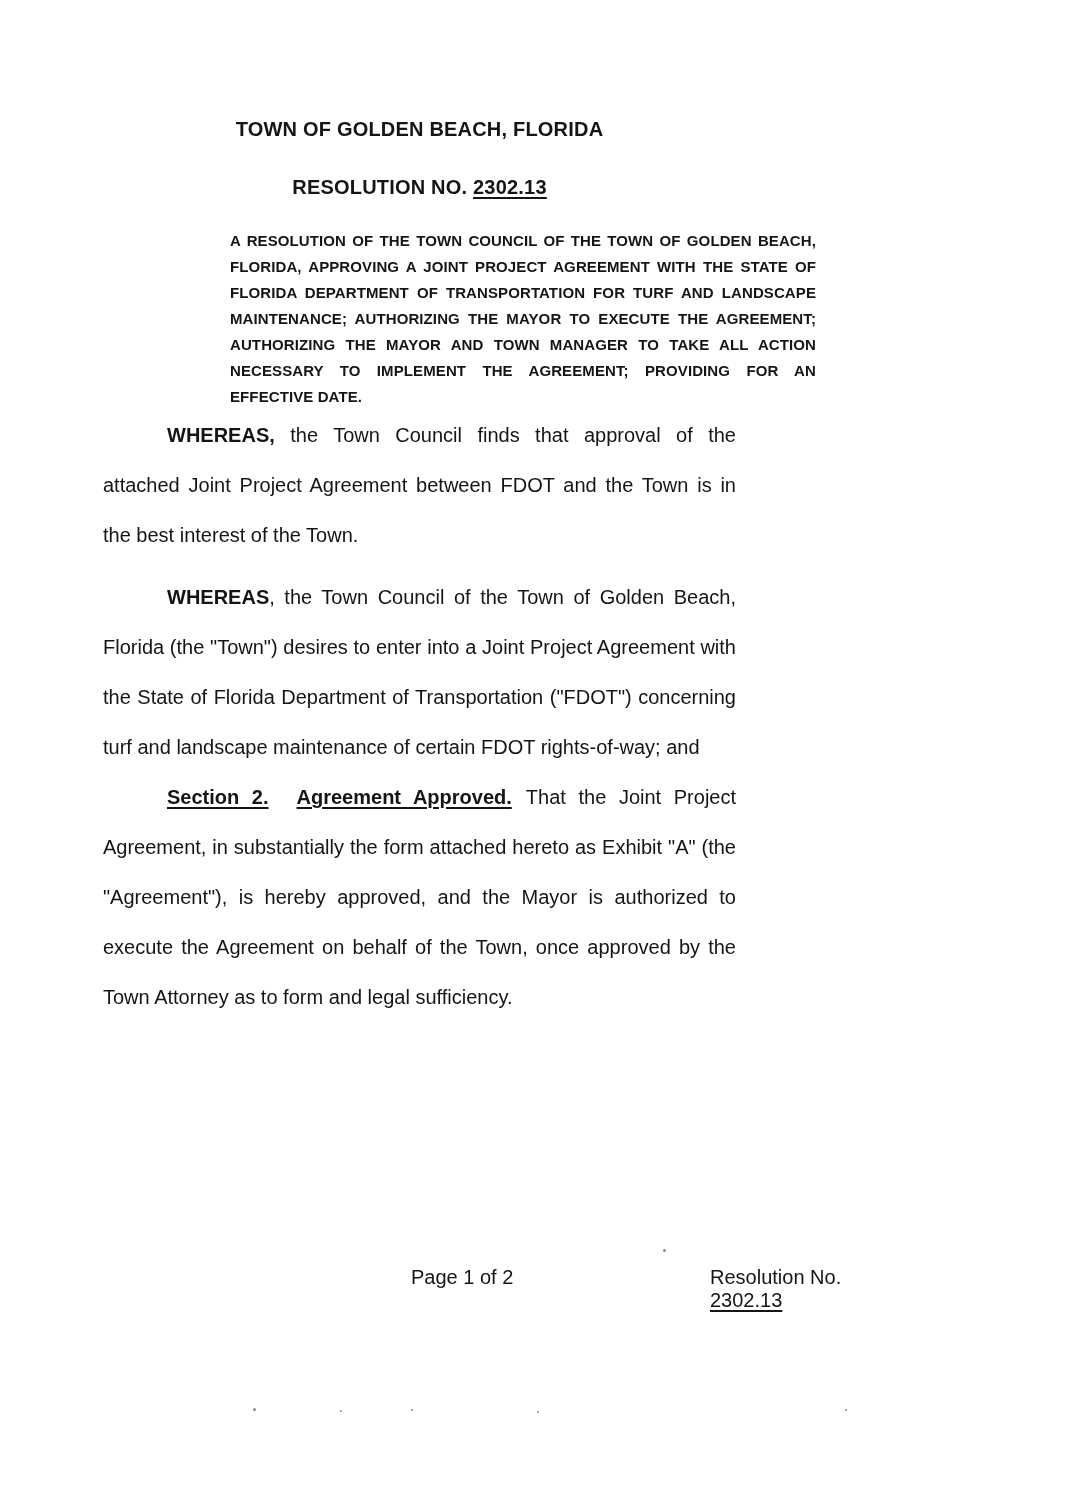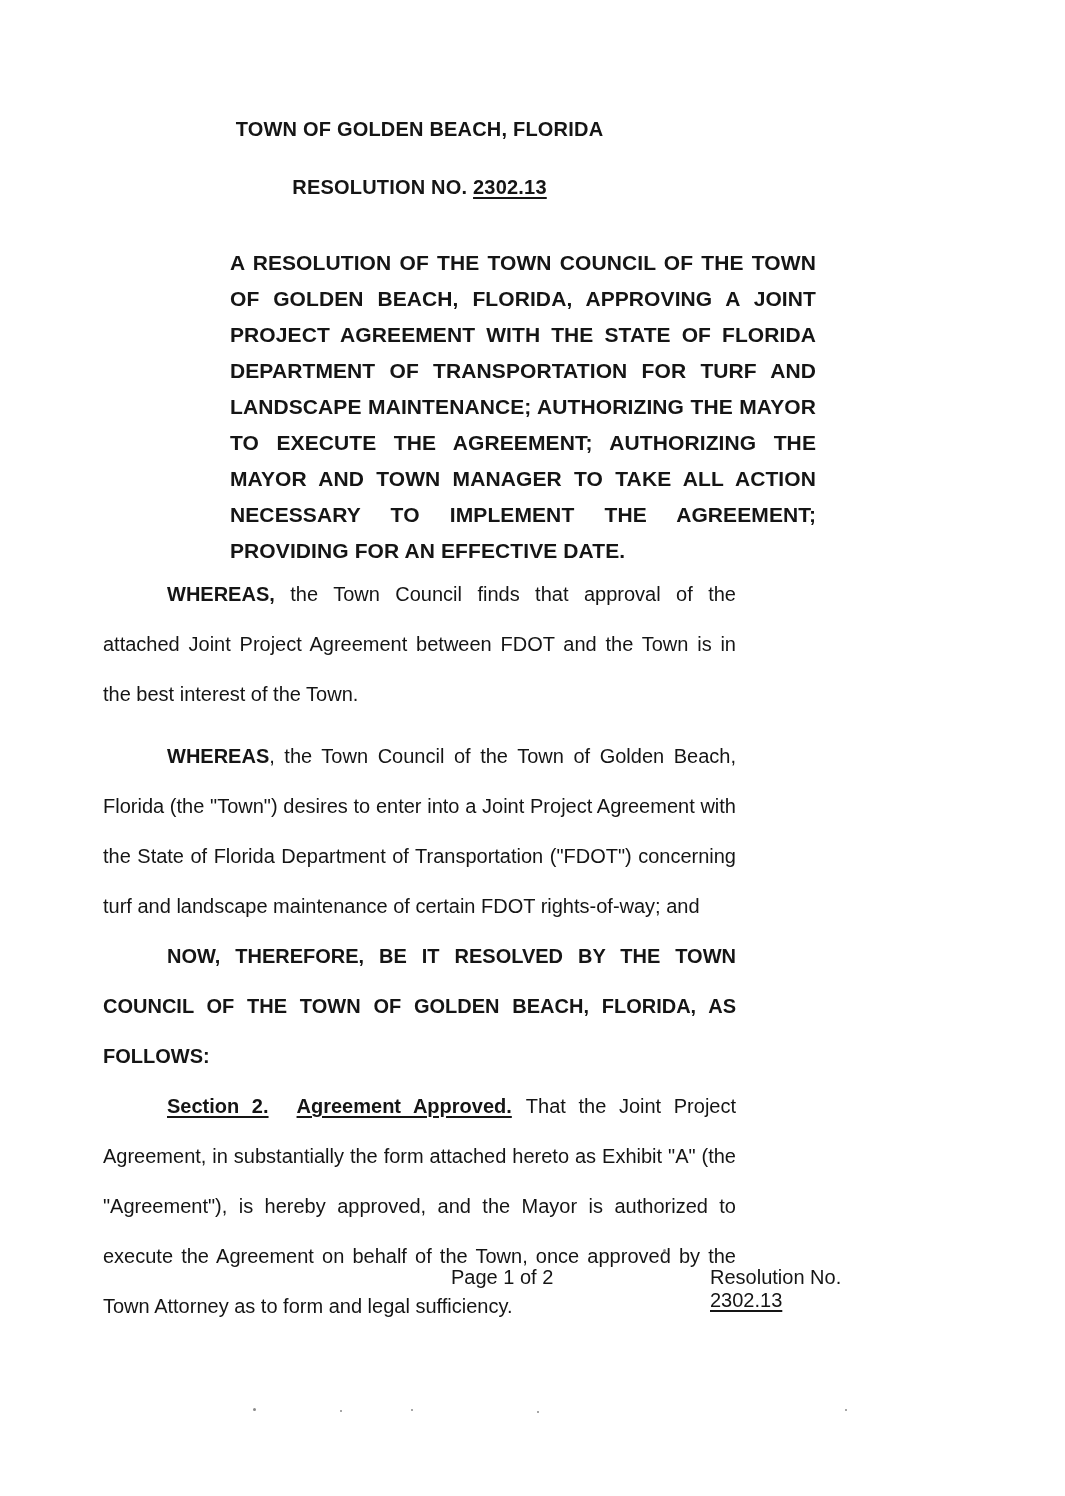--- a/index.html
+++ b/index.html
@@ -35,25 +35,25 @@
     letter-spacing: 0.2px;
   }
   .u {
     text-decoration: underline;
     text-decoration-thickness: 2px;
     text-underline-offset: 3px;
     margin-top: 24px;
   }
   .b { font-weight: 700; }
   .summary {
-    margin: 45px 0 0 127px;  
+    margin: 28px 0 0 127px;  
     width: 586px;            
     font-weight: 700;
-    font-size: 21px;
-    line-height: 36px;
+    font-size: 15px;
+    line-height: 26px;
     text-align: justify;
     letter-spacing: 0.1px;
   }
   .body-para {
     margin: 0;
     font-size: 20px;
     line-height: 50px;
     text-align: justify;
     text-indent: 64px;
   }
@@ -62,21 +62,21 @@
   .sec-heading { margin-left: 28px; }
   .sec-body { margin-left: 14px; }
   .footer {
     position: absolute;
     top: 1266px;
     left: 0;
     width: 100%;
     height: 30px;
     font-size: 20px;
   }
-  .footer .page-num { position: absolute; left: 451px; top: 0; }
+  .footer .page-num { position: absolute; left: 411px; top: 0; }
   .footer .res-ref  { position: absolute; left: 710px; top: 0; }
   .speck {
     position: absolute;
     background: #8a8a8a;
     border-radius: 50%;
   }
 </style>
 </head>
 <body>
 
@@ -92,21 +92,20 @@
     <p class="summary">A RESOLUTION OF THE TOWN COUNCIL OF THE TOWN OF GOLDEN BEACH, FLORIDA, APPROVING A JOINT PROJECT AGREEMENT WITH THE STATE OF FLORIDA DEPARTMENT OF TRANSPORTATION FOR TURF AND LANDSCAPE MAINTENANCE; AUTHORIZING THE MAYOR TO EXECUTE THE AGREEMENT; AUTHORIZING THE MAYOR AND TOWN MANAGER TO TAKE ALL ACTION NECESSARY TO IMPLEMENT THE AGREEMENT; PROVIDING FOR AN EFFECTIVE DATE.</p>
 
     <p class="body-para">
       <span class="b">WHEREAS,</span><span> the Town Council finds that approval of the attached Joint Project Agreement between FDOT and the Town is in the best interest of the Town.</span>
     </p>
 
     <p class="body-para first">
       <span class="b">WHEREAS</span><span>, the Town Council of the Town of Golden Beach, Florida (the "Town") desires to enter into a Joint Project Agreement with the State of Florida Department of Transportation ("FDOT") concerning turf and landscape maintenance of certain FDOT rights-of-way; and</span>
     </p>
 
-    <p class="body-para bold">NOW, THEREFORE, BE IT RESOLVED BY THE TOWN COUNCIL OF THE TOWN OF GOLDEN BEACH, FLORIDA, AS FOLLOWS:</p>
 
 
     <p class="body-para">
       <span class="b u">Section 2.</span><span class="b u sec-heading">Agreement Approved.</span><span class="sec-body">That the Joint Project Agreement, in substantially the form attached hereto as Exhibit "A" (the "Agreement"), is hereby approved, and the Mayor is authorized to execute the Agreement on behalf of the Town, once approved by the Town Attorney as to form and legal sufficiency.</span>
     </p>
 
   </div>
 
   <div class="footer">
     <span class="page-num">Page 1 of 2</span>

